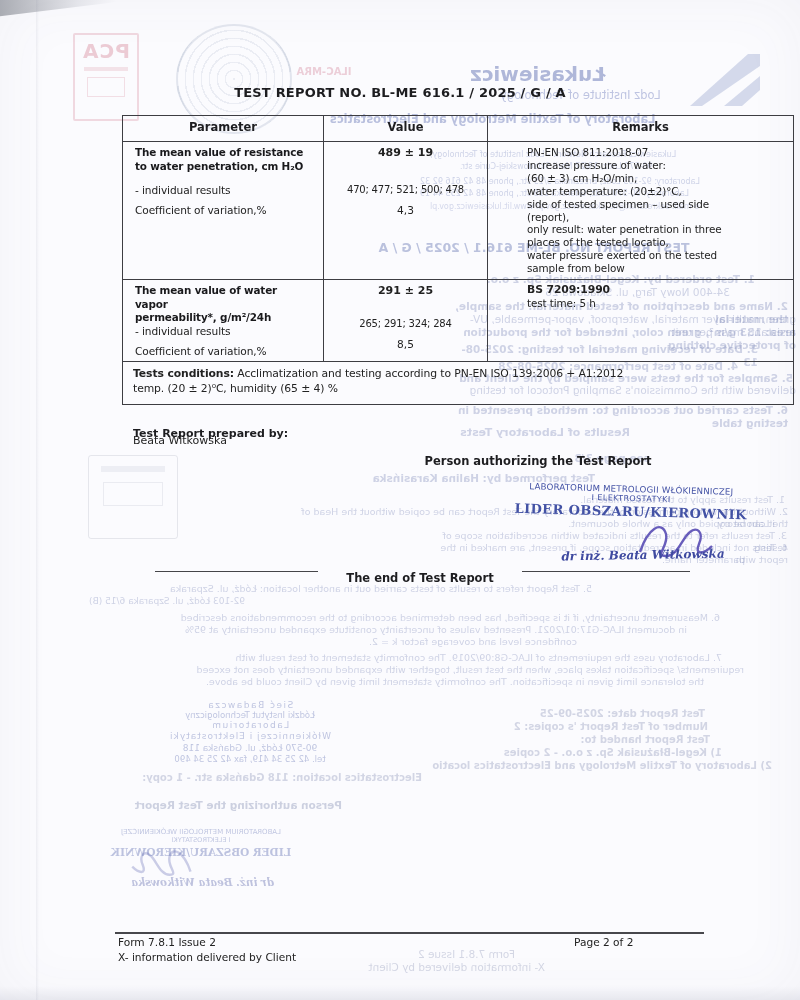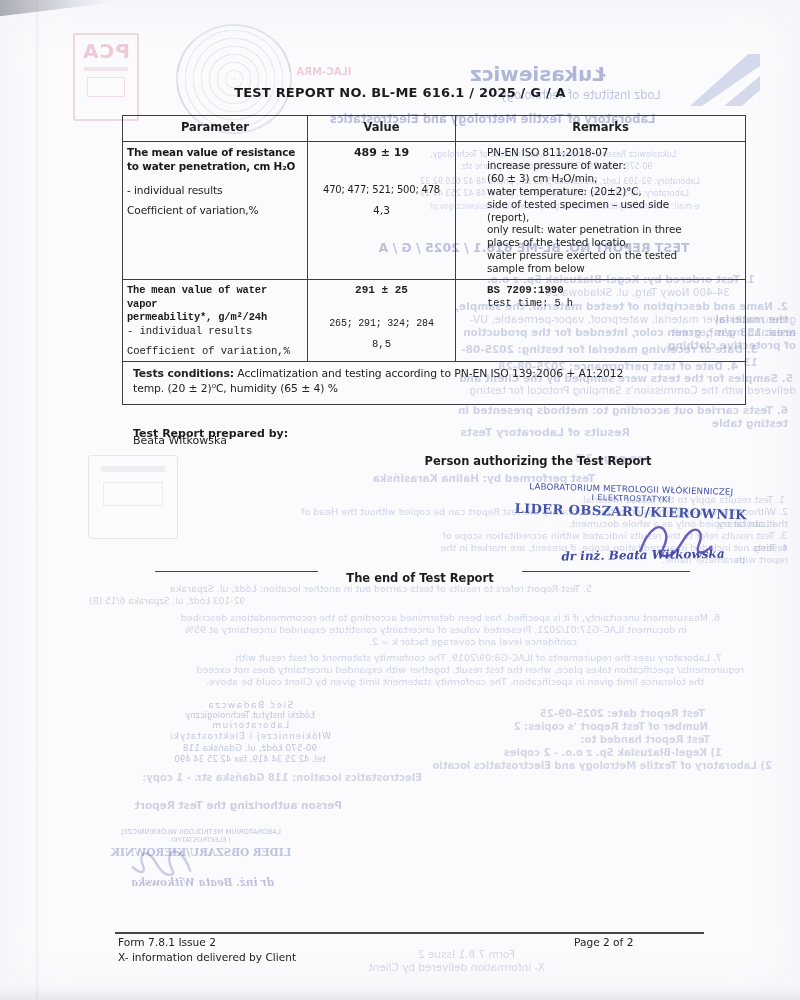--- a/index.html
+++ b/index.html
@@ -8,21 +8,21 @@
         box-shadow:inset 0 0 60px rgba(70,75,110,0.05);}
   .scan-corner{position:absolute;left:-14px;top:-8px;width:130px;height:18px;
         background:linear-gradient(90deg,rgba(90,95,105,0.55),rgba(120,125,140,0.15) 70%,transparent);
         transform:rotate(-7deg);}
   .edge-l{position:absolute;left:36px;top:0;width:3px;height:1000px;background:linear-gradient(90deg,rgba(120,125,150,0.10),transparent);}
   .edge-b{position:absolute;left:0;top:986px;width:800px;height:14px;background:linear-gradient(180deg,transparent,rgba(120,125,150,0.12));}
 
   
   .title{position:absolute;left:0;right:0;top:85px;text-align:center;font-weight:bold;font-size:13px;letter-spacing:.2px;color:#1c1c1f;}
   table.report{position:absolute;left:122px;top:115px;width:596px;border-collapse:collapse;table-layout:fixed;}
-  table.report td,table.report th{border:1px solid #3d3d42;vertical-align:top;padding:4px 4px;}
+  table.report td,table.report th{border:1px solid #3d3d42;vertical-align:top;padding:4px 12px;}
   th.h{font-size:11.5px;font-weight:bold;text-align:center;height:17px;vertical-align:middle;color:#1d1d20;}
   .c-param{width:176px;} .c-val{width:139px;} .c-rem{width:281px;}
   .cellA{min-height:38px;} .cellA2{min-height:34px;} .cellB{min-height:20px;}
   .ptitle{font-weight:bold;font-size:10.4px;line-height:13.5px;letter-spacing:-.15px;color:#19191c;}
   .plain{font-size:10.6px;letter-spacing:-.1px;color:#222;}
   .vmain{font-weight:bold;font-size:11px;text-align:center;}
   .vind{font-size:10px;text-align:center;letter-spacing:-.2px;}
   .vcov{font-size:10.6px;text-align:center;}
   .rem{font-size:10.4px;line-height:12.9px;letter-spacing:-.1px;color:#222;margin-left:27px;}
   .rem-bold{font-weight:bold;font-size:10.8px;}
@@ -174,21 +174,21 @@
               <div>water temperature: (20±2)°C,</div>
               <div>side of tested specimen – used side</div>
               <div>(report),</div>
               <div>only result: water penetration in three</div>
               <div>places of the tested locatio,</div>
               <div>water pressure exerted on the tested</div>
               <div>sample from below</div>
             </div>
       </td>
     </tr>
-    <tr style="height:82px;font-family:Liberation Mono, monospace;">
+    <tr style="height:82px;">
       <td>
         <div class="cellA2 ptitle">
               <div>The mean value of water vapor</div>
               <div>permeability*, g/m²/24h</div>
             </div>
         <div class="cellB plain">- individual results</div>
         <div class="plain">Coefficient of variation,%</div>
       </td>
       <td>
         <div class="cellA2 vmain">291 ± 25</div>

